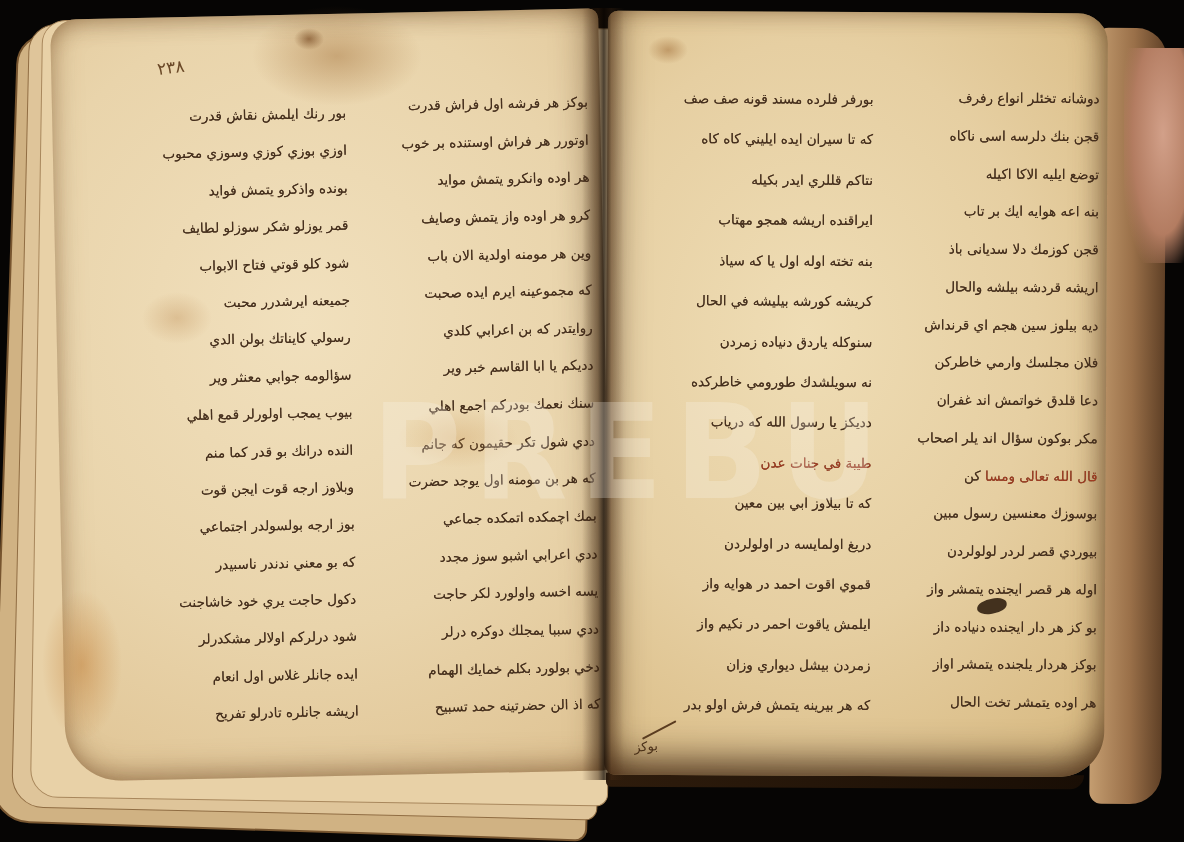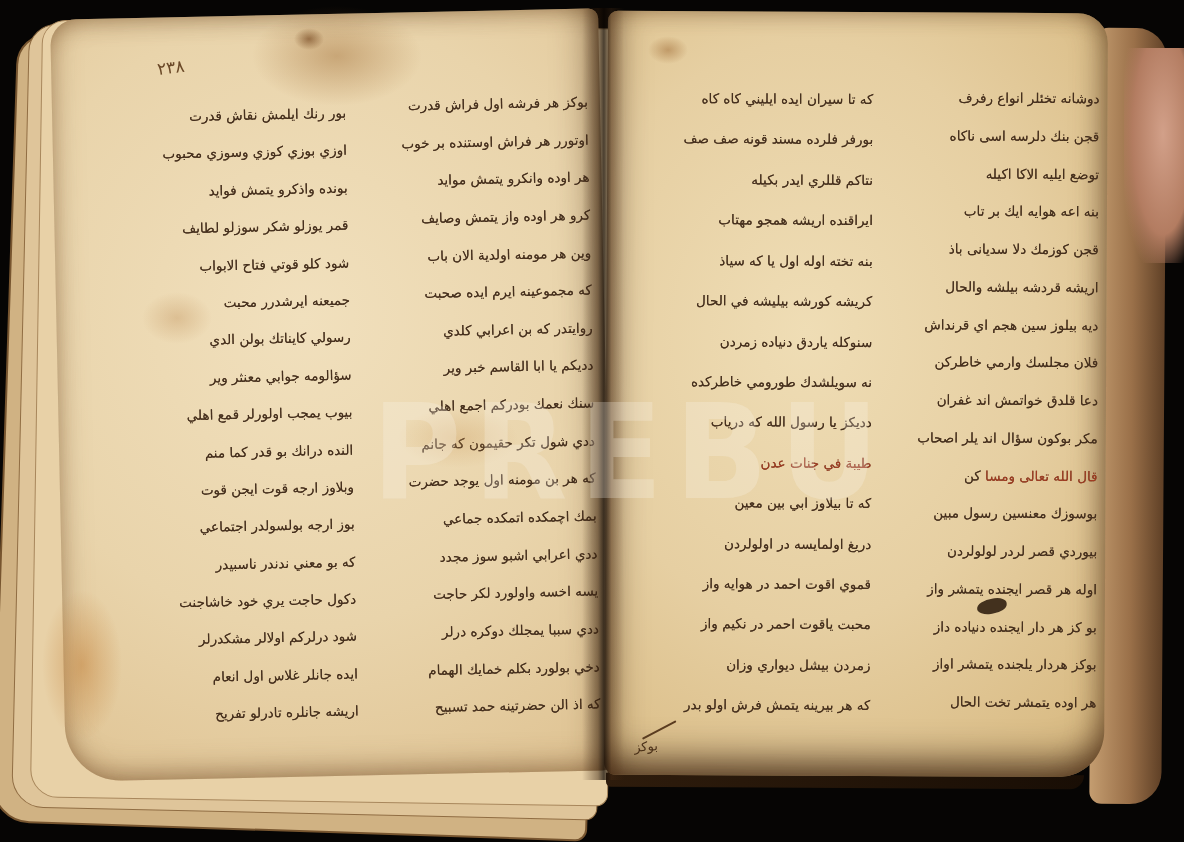--- a/index.html
+++ b/index.html
@@ -141,34 +141,34 @@
         <div class="tline" dir="rtl"><span class="c-ink">كه بو معني ندندر ناسبيدر</span></div>
         <div class="tline" dir="rtl"><span class="c-ink">دكول حاجت يري خود خاشاجنت</span></div>
         <div class="tline" dir="rtl"><span class="c-ink">شود درلركم اولالر مشكدرلر</span></div>
         <div class="tline" dir="rtl"><span class="c-ink">ايده جانلر غلاس اول انعام</span></div>
         <div class="tline" dir="rtl"><span class="c-ink">اريشه جانلره تادرلو تفريح</span></div>
       </div>
   </div>
 
   <div class="page page-right">
     <div class="col rp-col-l">
+        <div class="tline" dir="rtl"><span class="c-ink">بورفر فلرده مسند قونه صف صف</span></div>
         <div class="tline" dir="rtl"><span class="c-ink">كه تا سيران ايده ايليني كاه كاه</span></div>
-        <div class="tline" dir="rtl"><span class="c-ink">بورفر فلرده مسند قونه صف صف</span></div>
         <div class="tline" dir="rtl"><span class="c-ink">نتاكم قللري ايدر بكيله</span></div>
         <div class="tline" dir="rtl"><span class="c-ink">ايراقنده اريشه همجو مهتاب</span></div>
         <div class="tline" dir="rtl"><span class="c-ink">بنه تخته اوله اول يا كه سياذ</span></div>
         <div class="tline" dir="rtl"><span class="c-ink">كريشه كورشه بيليشه في الحال</span></div>
         <div class="tline" dir="rtl"><span class="c-ink">سنوكله ياردق دنياده زمردن</span></div>
         <div class="tline" dir="rtl"><span class="c-ink">نه سويلشدك طورومي خاطركده</span></div>
         <div class="tline" dir="rtl"><span class="c-ink">دديكز يا رسول الله كه درياب</span></div>
         <div class="tline" dir="rtl"><span class="c-rubric">طيبة في جنات عدن</span></div>
         <div class="tline" dir="rtl"><span class="c-ink">كه تا بيلاوز ابي بين معين</span></div>
         <div class="tline" dir="rtl"><span class="c-ink">دريغ اولمايسه در اولولردن</span></div>
         <div class="tline" dir="rtl"><span class="c-ink">قموي اقوت احمد در هوايه واز</span></div>
-        <div class="tline" dir="rtl"><span class="c-ink">محبت ياقوت احمر در نكيم واز</span></div>
+        <div class="tline" dir="rtl"><span class="c-ink">ايلمش ياقوت احمر در نكيم واز</span></div>
         <div class="tline" dir="rtl"><span class="c-ink">زمردن بيشل ديواري وزان</span></div>
         <div class="tline" dir="rtl"><span class="c-ink">كه هر بيرينه يتمش فرش اولو بدر</span></div>
       </div>
     <div class="col rp-col-r">
         <div class="tline" dir="rtl"><span class="c-ink">دوشانه تخئلر انواع رفرف</span></div>
         <div class="tline" dir="rtl"><span class="c-ink">قجن بنك دلرسه اسى ناكاه</span></div>
         <div class="tline" dir="rtl"><span class="c-ink">توضع ايليه الاكا اكيله</span></div>
         <div class="tline" dir="rtl"><span class="c-ink">بنه اعه هوايه ايك بر تاب</span></div>
         <div class="tline" dir="rtl"><span class="c-ink">قجن كوزمك دلا سديانى باذ</span></div>
         <div class="tline" dir="rtl"><span class="c-ink">اريشه قردشه بيلشه والحال</span></div>

